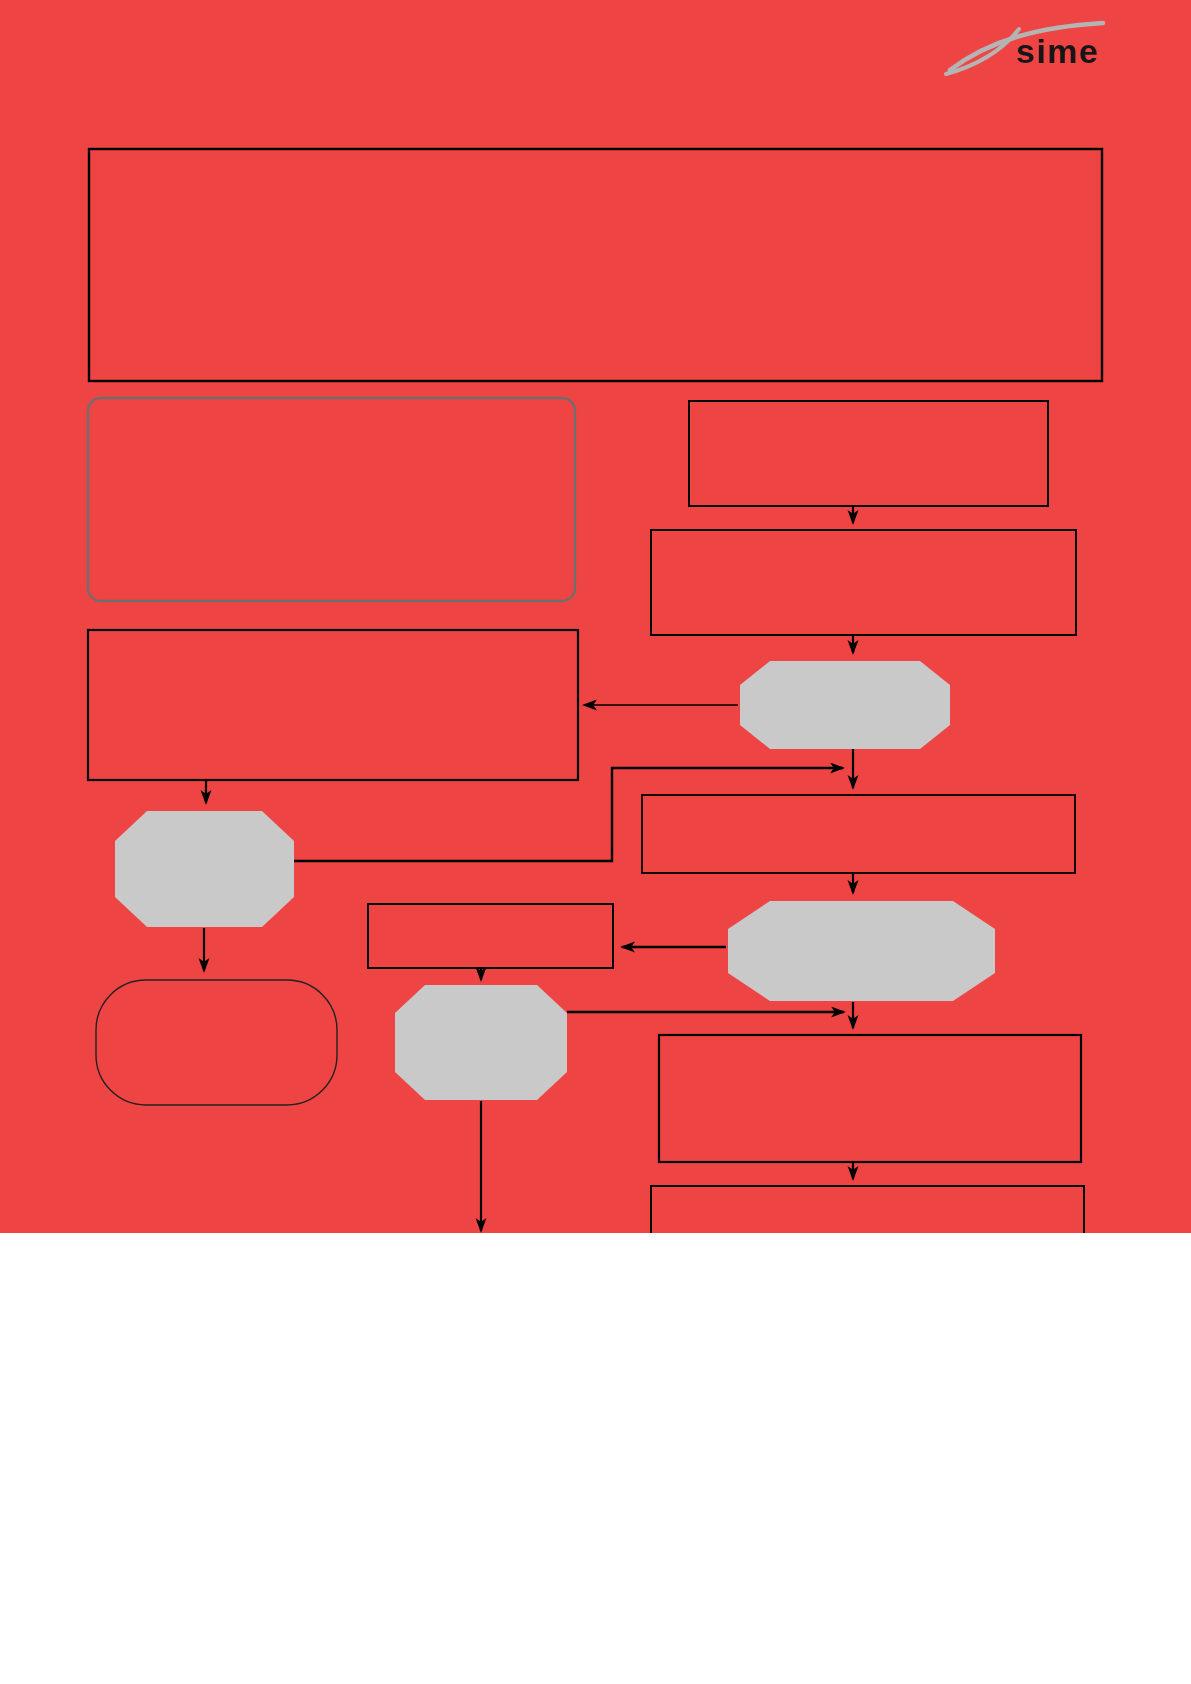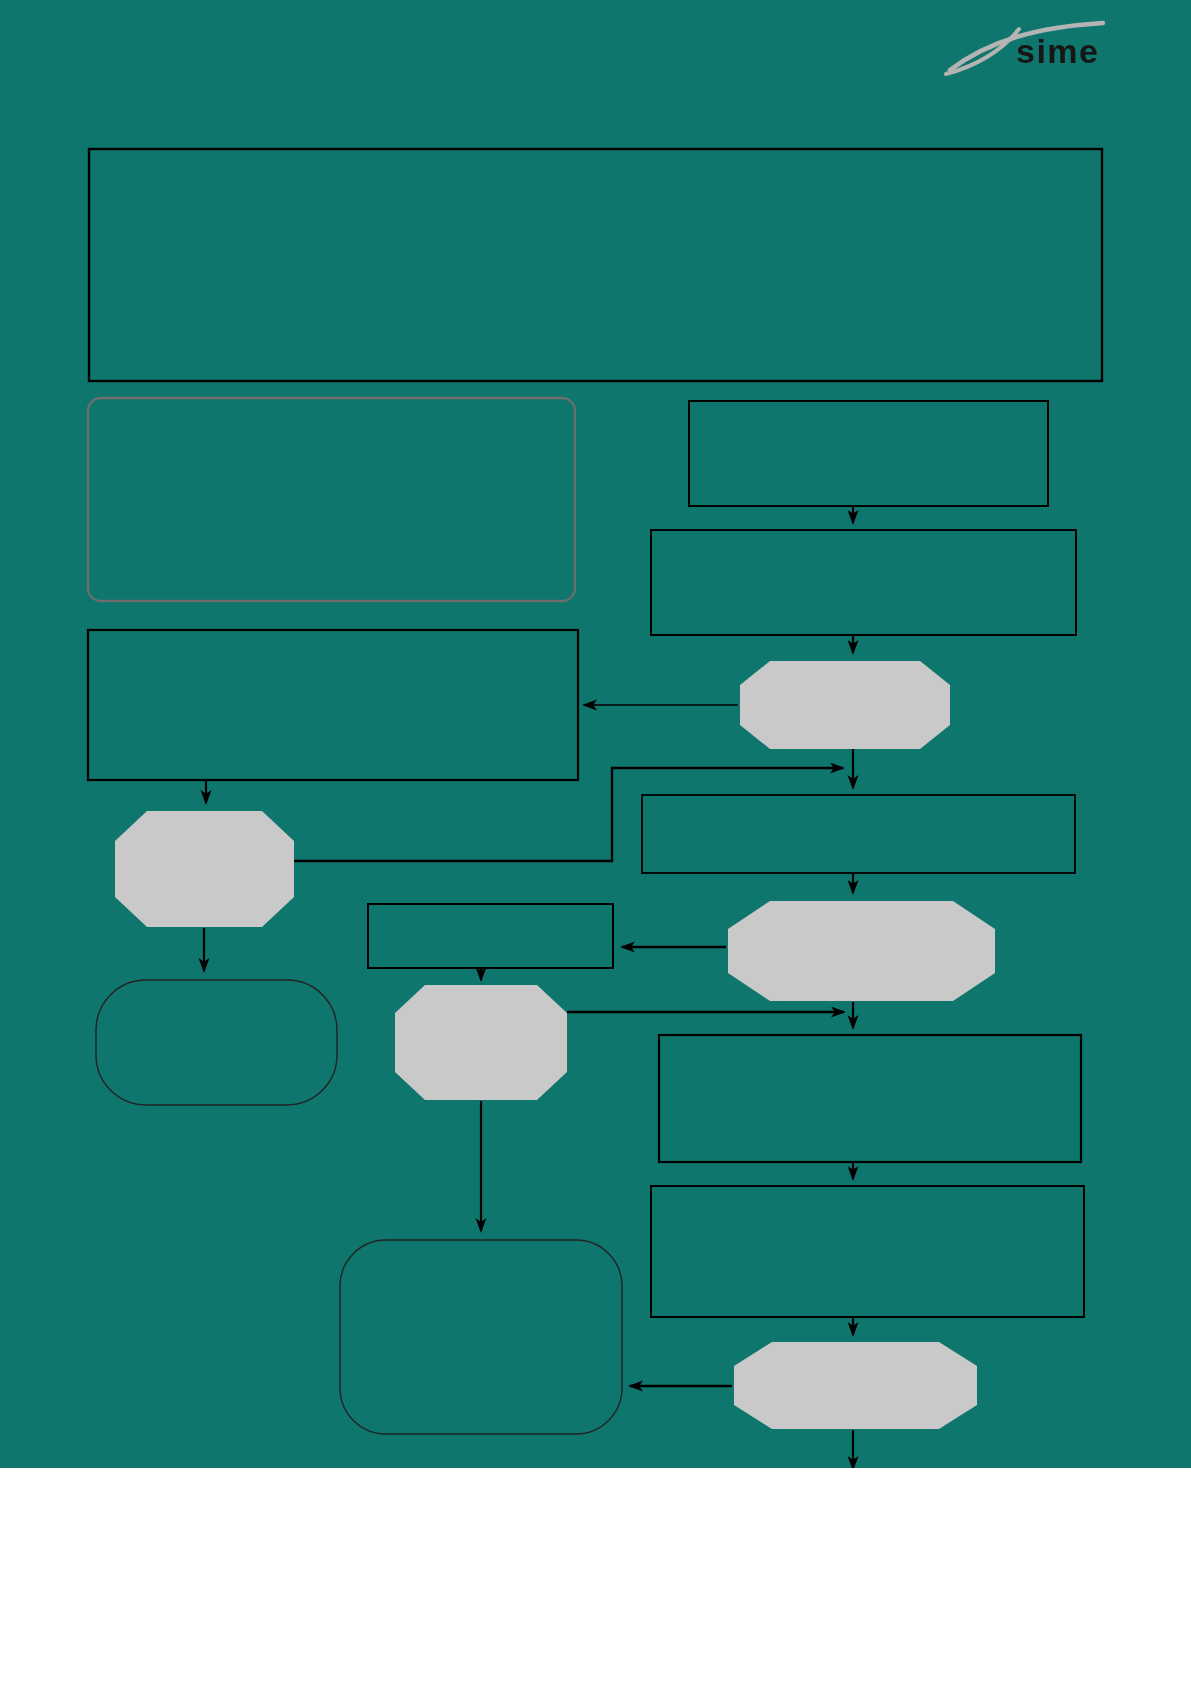--- a/index.html
+++ b/index.html
@@ -1,16 +1,16 @@
 <!DOCTYPE html>
 <html><head>
 <meta charset="utf-8">
 <style>
   html,body{margin:0;padding:0;background:#ffffff;}
-  .page{position:relative;width:1191px;height:1468px;background:#0f766e;overflow:hidden;margin:0 auto;
+  .page{position:relative;width:1191px;height:1233px;background:#ef4444;overflow:hidden;margin:0 auto;
         font-family:"Liberation Sans", sans-serif;}
   .page svg{display:block;position:absolute;left:0;top:0;}
   text.logo-word{font-family:"Liberation Sans", sans-serif;font-weight:bold;font-size:34px;letter-spacing:1.5px;fill:#161616;}
 </style>
 </head>
 <body>
 
 <div class="page">
   <svg width="1191" height="1684" viewBox="0 0 1191 1684">
     <defs>

